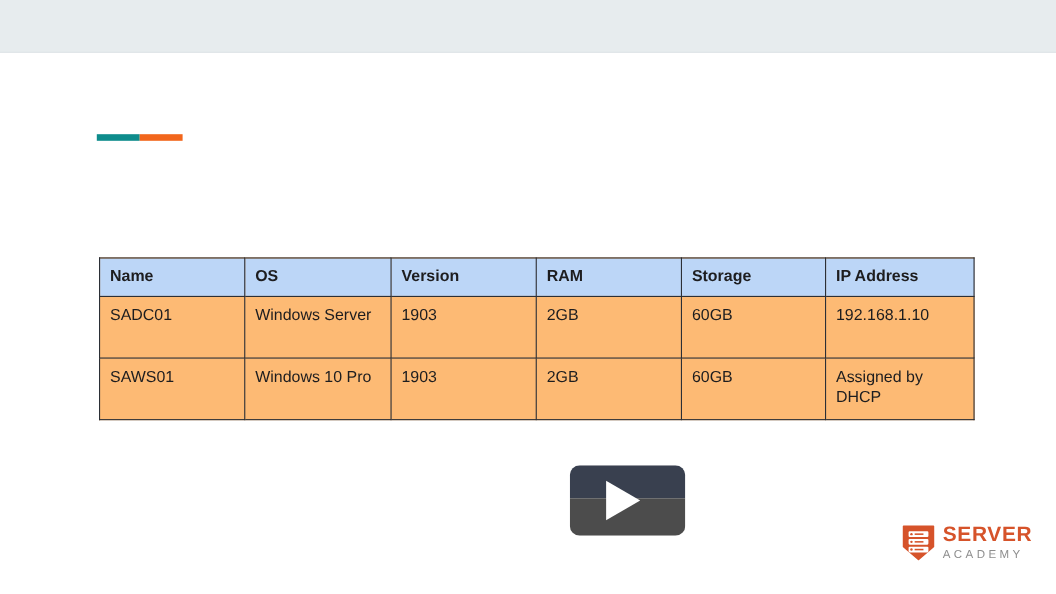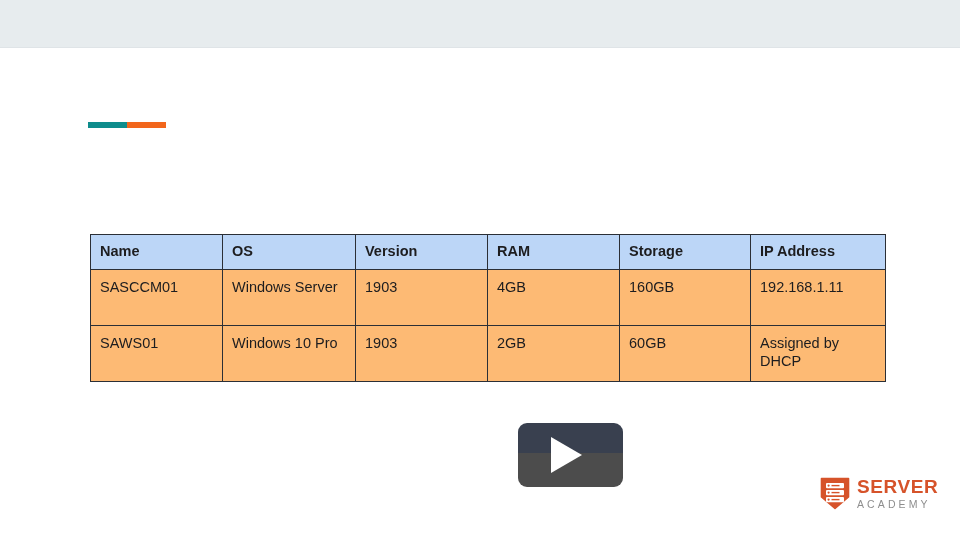--- a/index.html
+++ b/index.html
@@ -214,26 +214,26 @@
           <th>Name</th>
           <th>OS</th>
           <th>Version</th>
           <th>RAM</th>
           <th>Storage</th>
           <th>IP Address</th>
         </tr>
       </thead>
       <tbody>
         <tr>
-          <td>SASCCM01</td>
+          <td>SADC01</td>
           <td>Windows Server</td>
           <td>1903</td>
-          <td>4GB</td>
-          <td>160GB</td>
-          <td>192.168.1.11</td>
+          <td>2GB</td>
+          <td>60GB</td>
+          <td>192.168.1.10</td>
         </tr>
         <tr>
           <td>SAWS01</td>
           <td>Windows 10 Pro</td>
           <td>1903</td>
           <td>2GB</td>
           <td>60GB</td>
           <td>Assigned by DHCP</td>
         </tr>
       </tbody>

